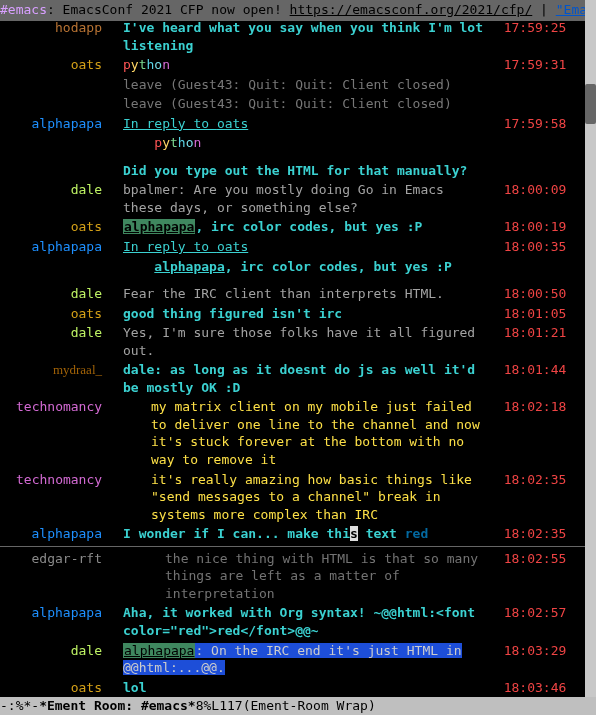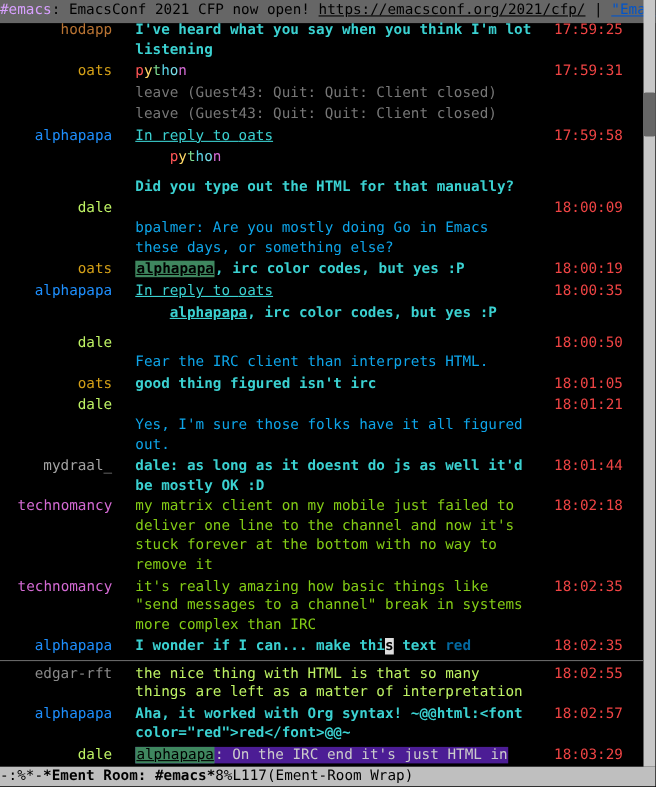--- a/index.html
+++ b/index.html
@@ -13,30 +13,30 @@
   .nick{width:86px;text-align:right;padding-right:6px;flex:0 0 86px;}
   .msg{flex:1 1 auto;min-width:0;word-wrap:break-word;padding-right:4px;}
   .ts{flex:0 0 64px;color:#ef4444;text-align:center;padding-right:2px;}
   .sep{border-top:1px solid #666;margin:2px 0;width:100%;}
   .modeline{position:absolute;bottom:0;left:0;right:0;height:18px;background:#bfbfbf;color:#000;white-space:nowrap;overflow:hidden;font-size:13px;display:flex;align-items:center;}
   .modeline b{font-weight:bold;}
   .scroll{position:absolute;top:0;right:0;bottom:18px;width:11px;background:#c8c8c8;}
   .thumb{position:absolute;right:0;width:11px;background:#666;border-radius:2px;}
   
   .c-hodapp{color:#b87333;} .c-oats{color:#d4a017;} .c-alpha{color:#1e90ff;}
-  .c-dale{color:#bef264;} .c-mydraal{color:#a3a3a3;} .c-techno{color:#d36ad3;text-align:right;}
+  .c-dale{color:#bef264;} .c-mydraal{color:#a16207;font-family:Liberation Serif, serif;} .c-techno{color:#d36ad3;text-align:right;}
   .c-edgar{color:#8a8a8a;}
   
-  .m-dim{color:#777;} .m-cyan{color:#3bd1d1;font-weight:bold;} .m-mag{color:#84cc16;}
-  .m-green{color:#0ea5e9;margin-top:18px;} .m-gray{color:#bef264;}
+  .m-dim{color:#777;} .m-cyan{color:#3bd1d1;font-weight:bold;} .m-mag{color:#fde047;margin-left:28px;}
+  .m-green{color:#a3a3a3;} .m-gray{color:#737373;margin-left:42px;}
   
   .r1{color:#ff5555;} .r2{color:#ffd866;} .r3{color:#7bd88f;} .r4{color:#5ad4e6;} .r5{color:#78dce8;} .r6{color:#d36ad3;}
   .lnk{color:#3bd1d1;text-decoration:underline;}
   .mention{background:#3f875f;color:#000;text-decoration:underline;padding:0 1px;}
-  .hl-line{background:#4c1d95;}
+  .hl-line{background:#1d4ed8;}
   .cursor{background:#ddd;color:#000;}
   .red{color:#0369a1;}
   .tiny-gap{height:8px;}
 </style>
 </head>
 <body>
 
 <div class="screen">
 
   <div class="topic">

